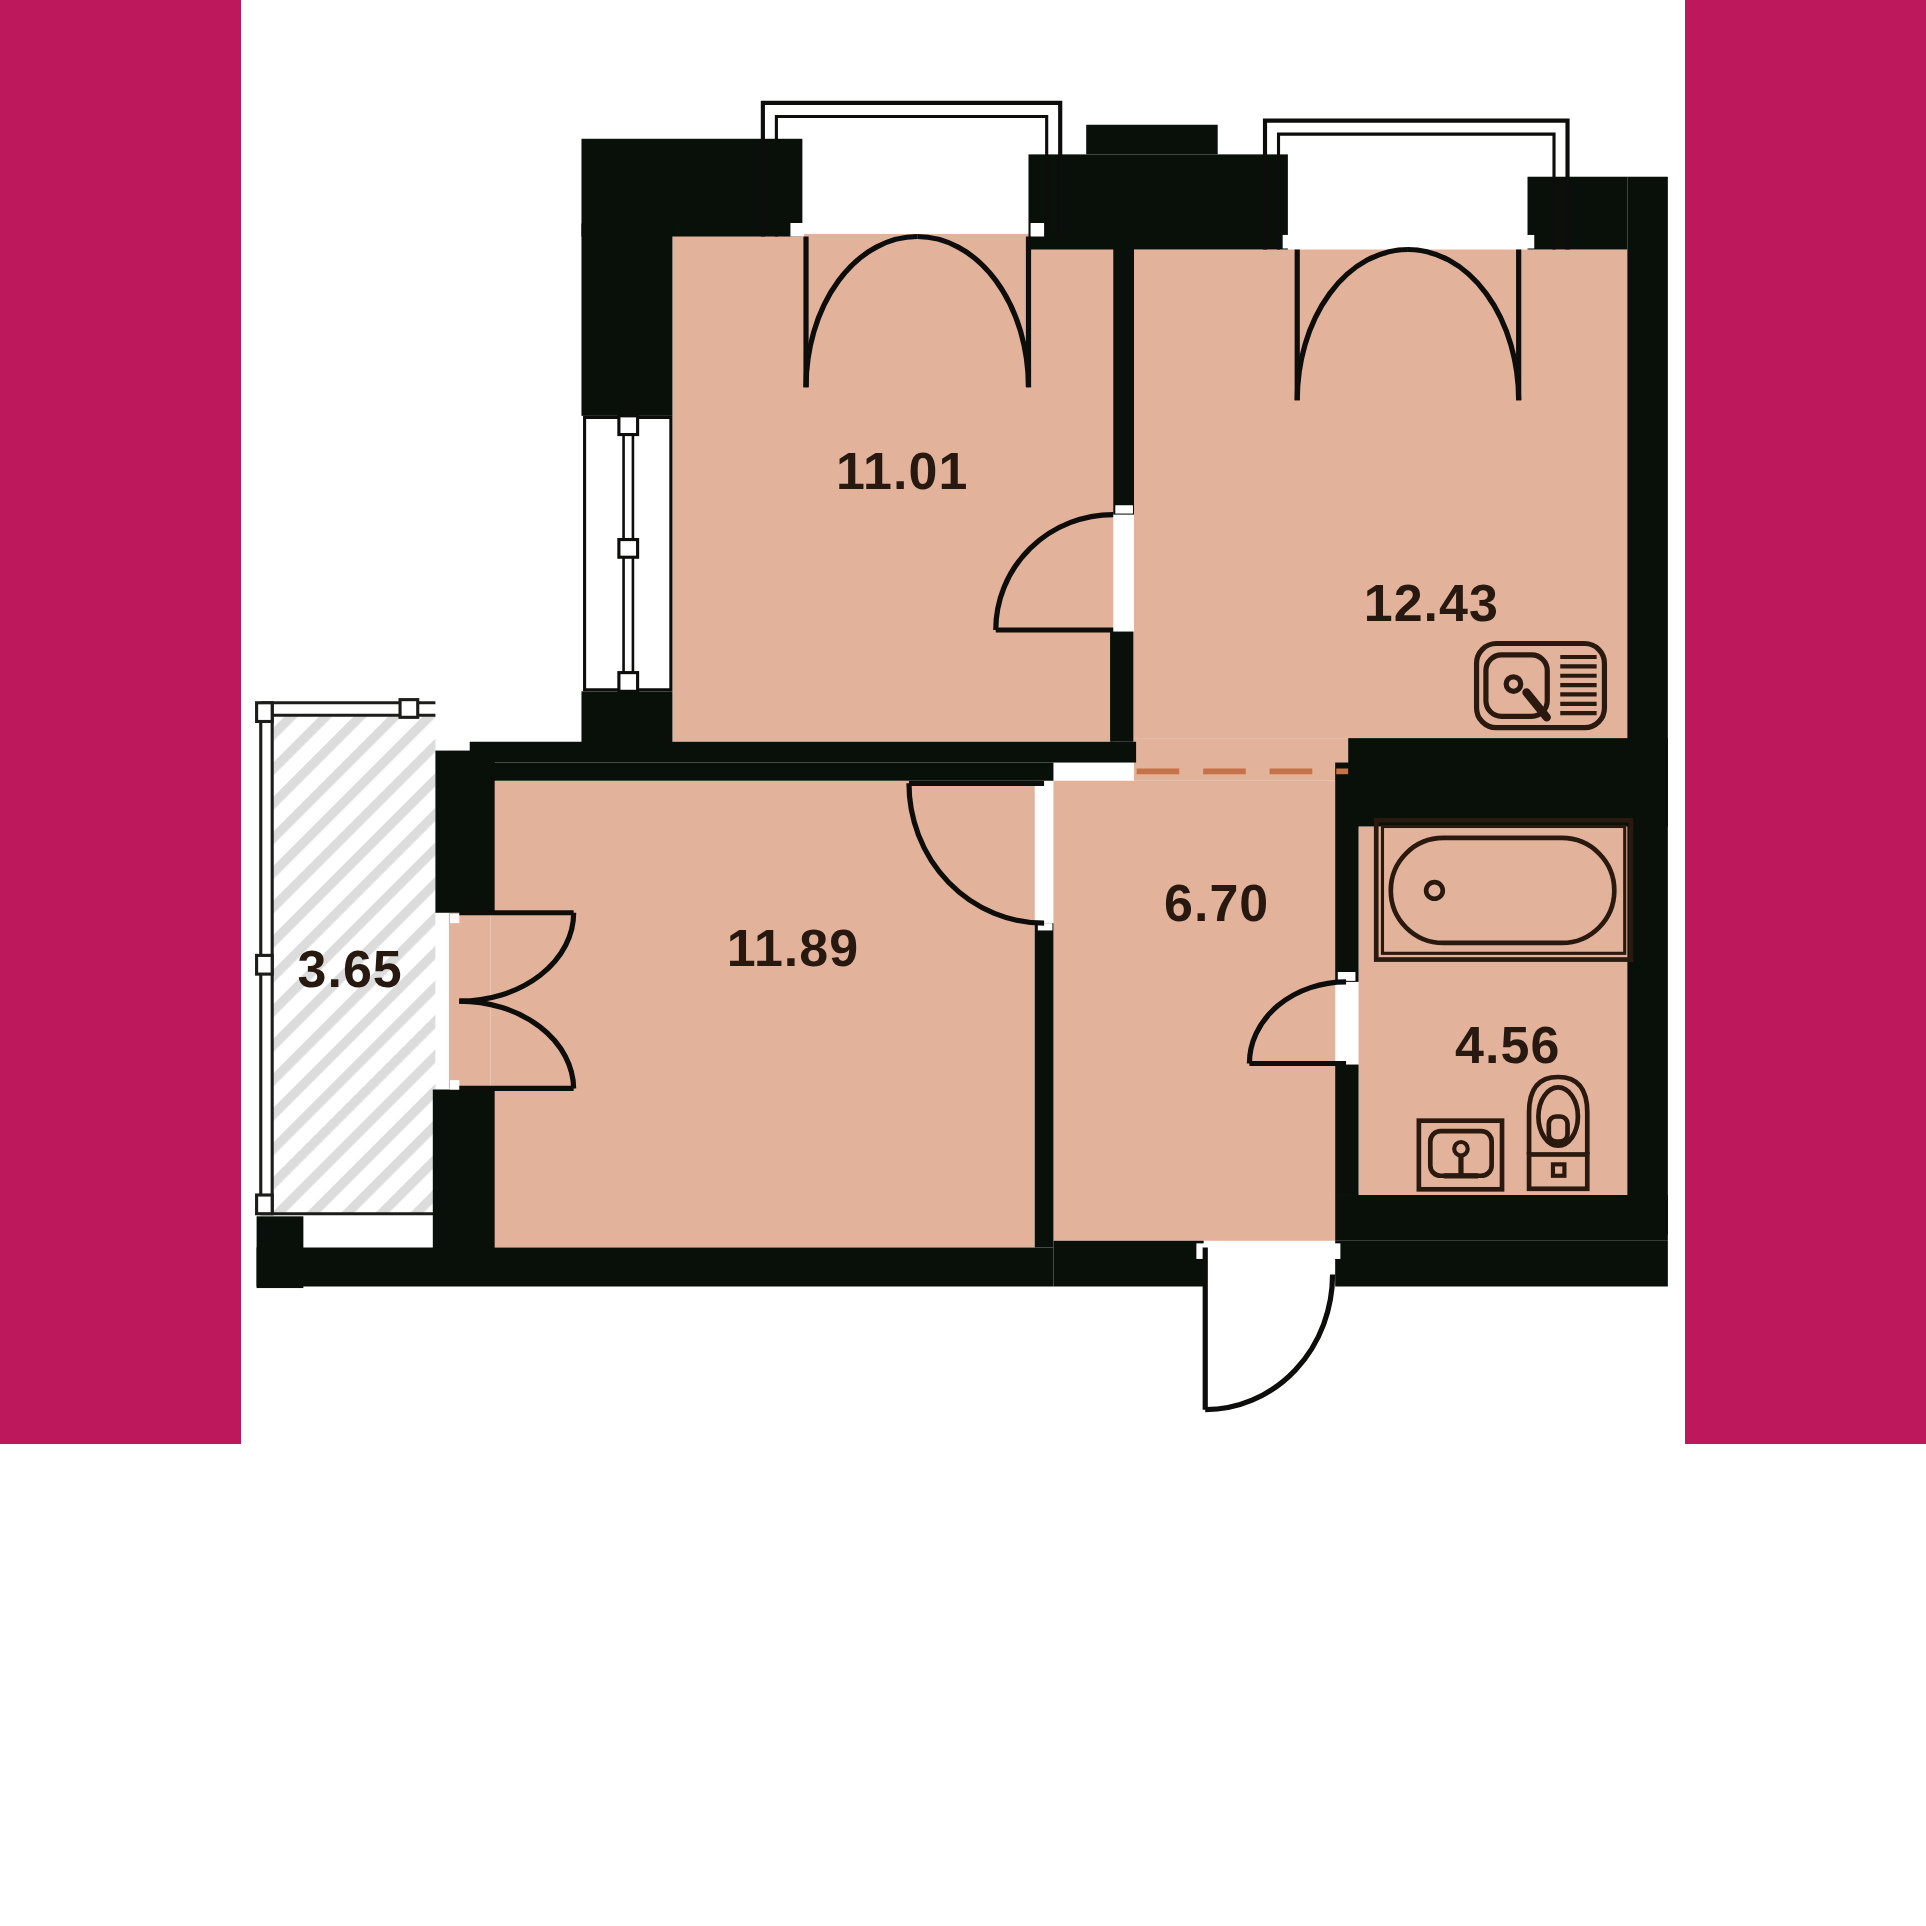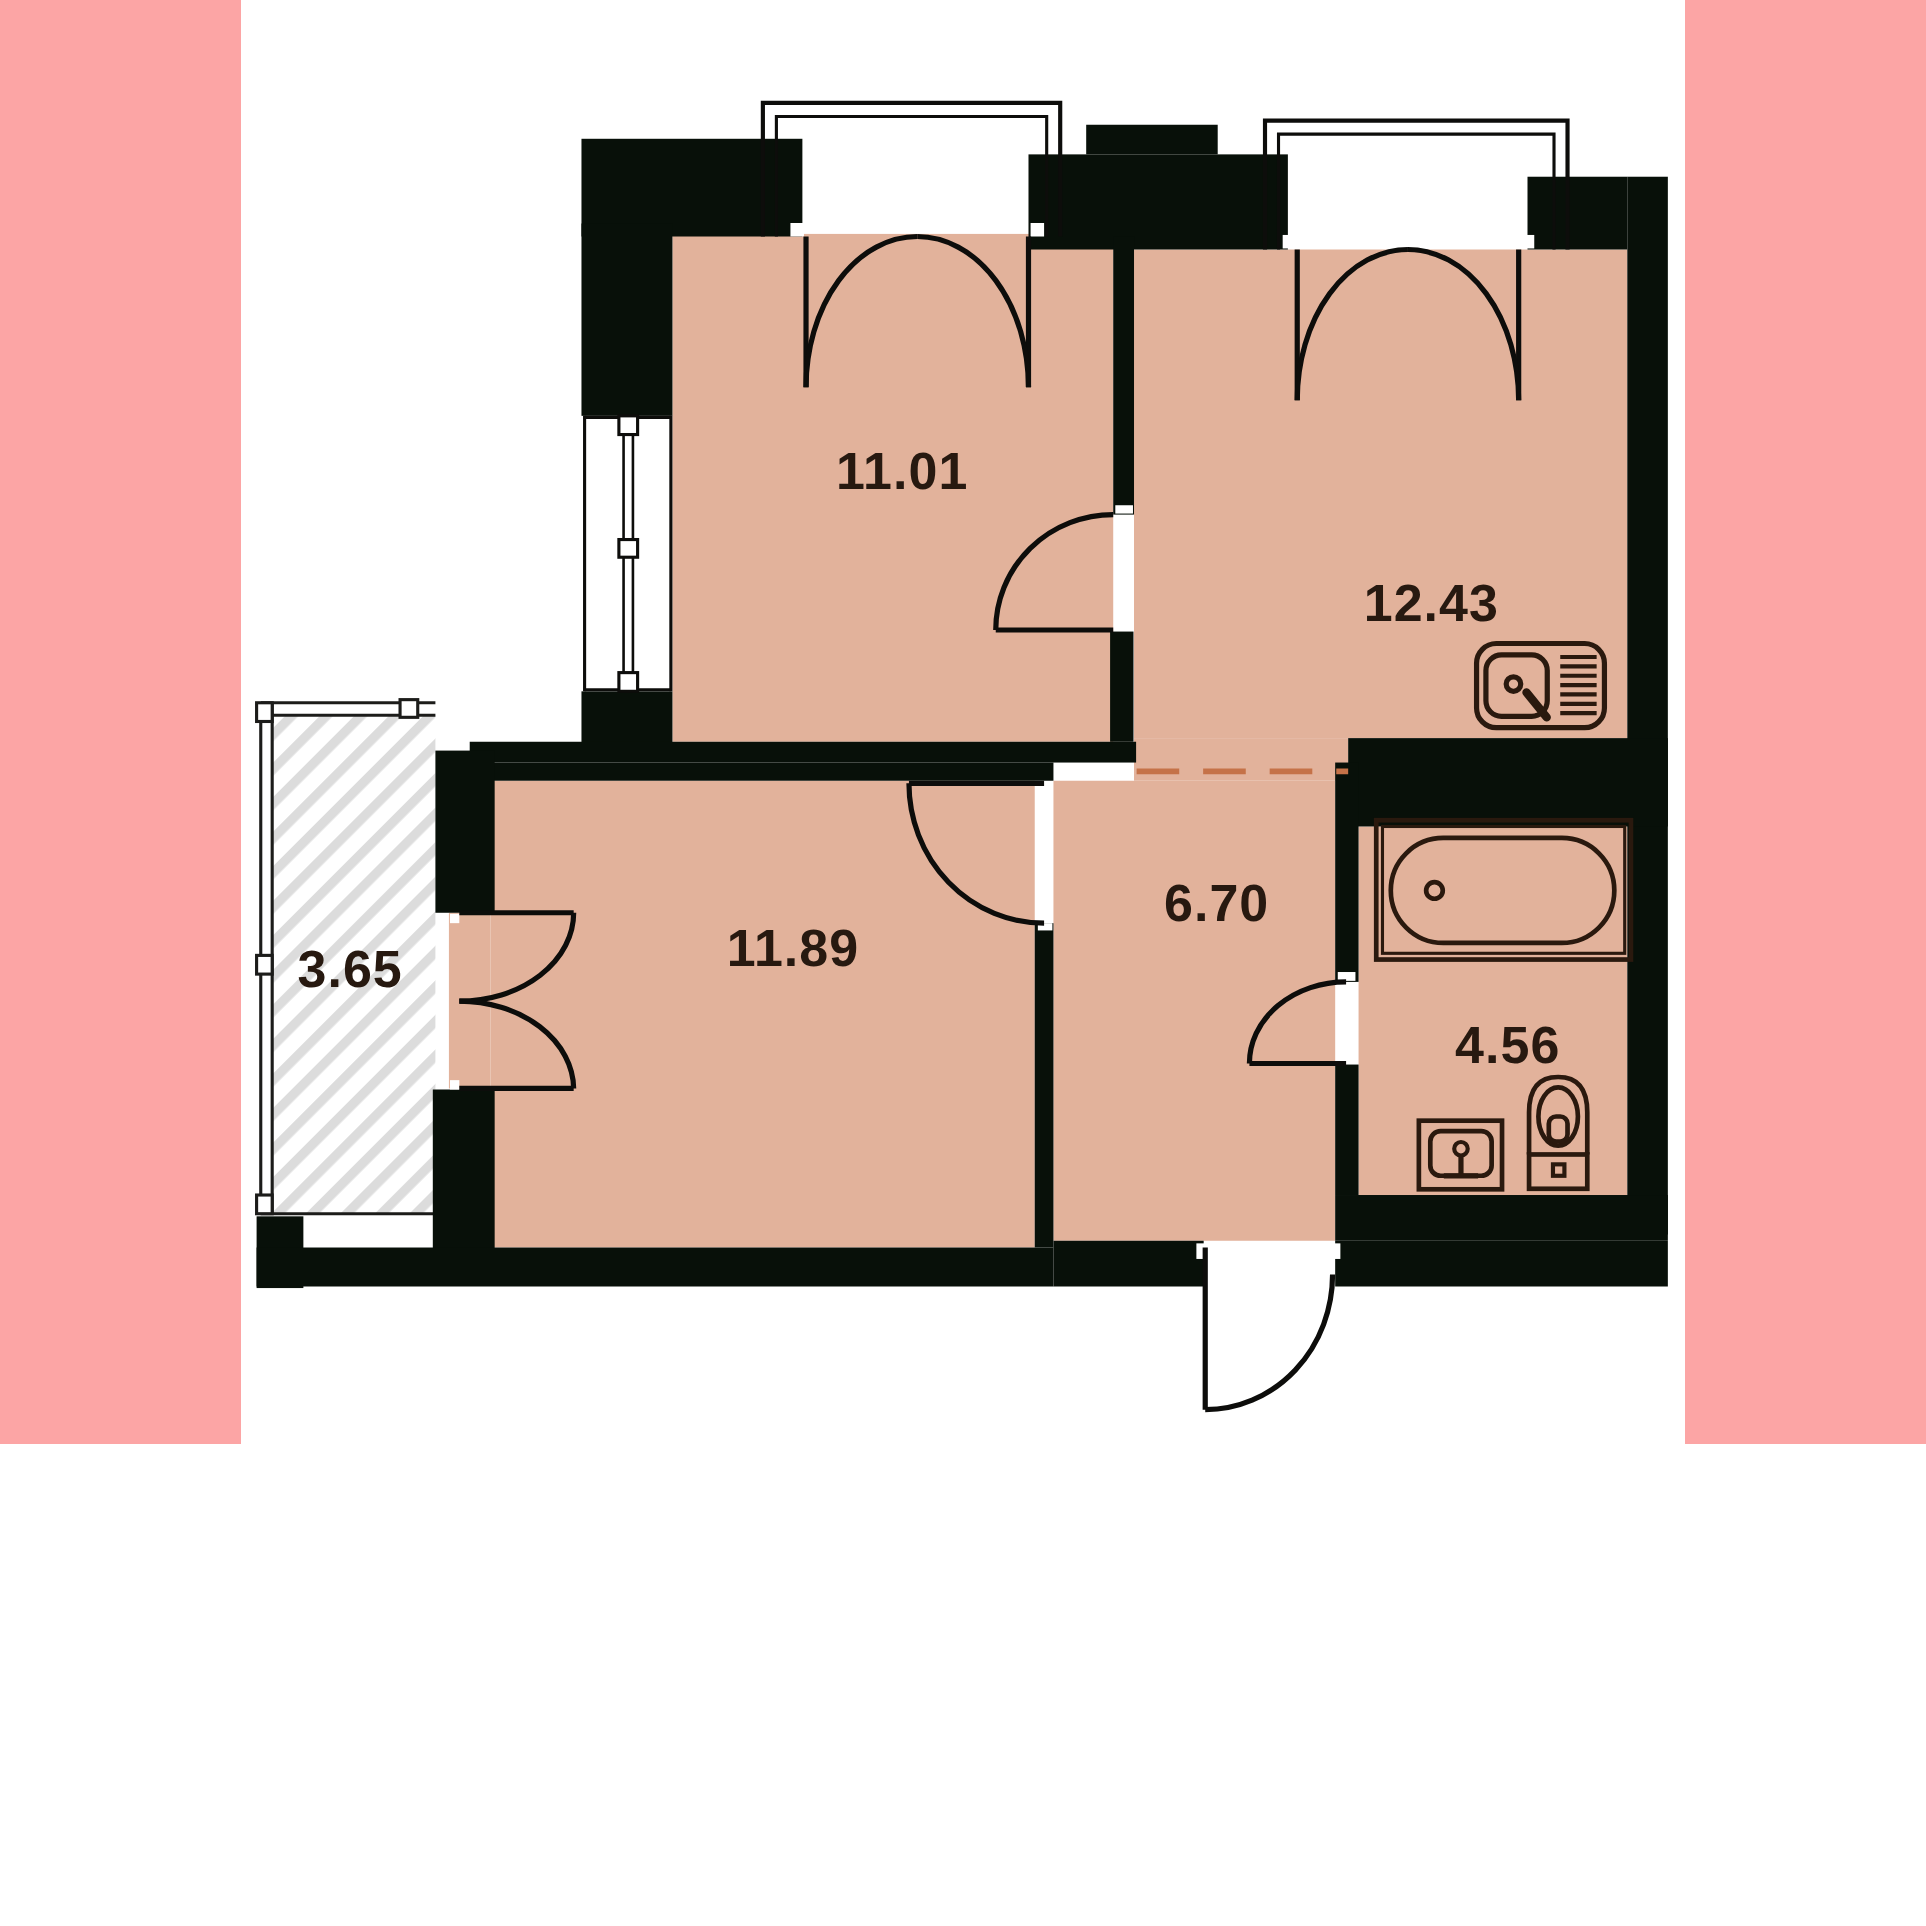--- a/index.html
+++ b/index.html
@@ -1,16 +1,16 @@
 <!DOCTYPE html>
 <html style="font-size:11px"><head>
 <meta charset="utf-8">
 <style>
   html,body{margin:0;padding:0;background:#ffffff;}
-  .plan-wrap{width:1926px;height:1444px;position:relative;background:#fca5a5;}
+  .plan-wrap{width:1926px;height:1444px;position:relative;background:#be185d;}
   svg{display:block;width:100%;height:100%;}
   .area-label{
     font-family:"Liberation Sans","DejaVu Sans",sans-serif;
     font-weight:700;
     font-size:100px;
     fill:#271910;
     letter-spacing:2px;
   }
 </style>
 </head>

